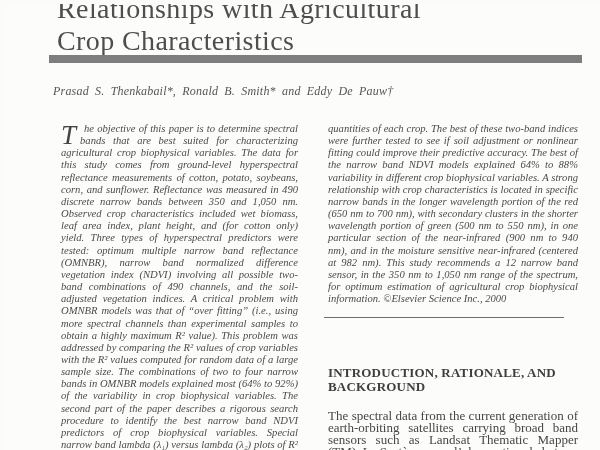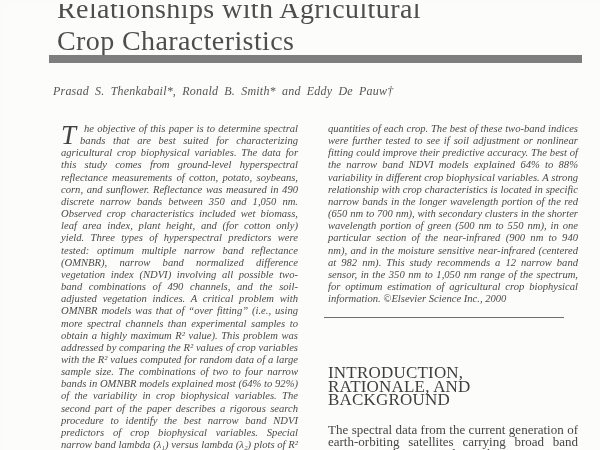--- a/index.html
+++ b/index.html
@@ -44,22 +44,22 @@
     float:left; font-style:italic; font-size:27px; line-height:21px;
     padding:2px 4px 0 0; color:#444;
   }
 
   .abs-rule {
     border:none; border-top:1.6px solid #6e6e6e;
     width:93%; margin:8px 0 0 0;
   }
 
   .intro-heading {
-    margin-top:36px; font-weight:normal; font-style:normal;
-    font-size:17px; line-height:13.5px; color:#3e3e3e;
+    margin-top:36px; font-weight:bold; font-style:normal;
+    font-size:13px; line-height:13.5px; color:#3e3e3e;
     letter-spacing:0.2px; width:240px;
   }
   .intro-body {
     margin-top:9px; font-style:normal;
     font-size:13px; line-height:11.85px;
     text-align:justify; color:#464646;
   }
 </style>
 </head>
 <body>

